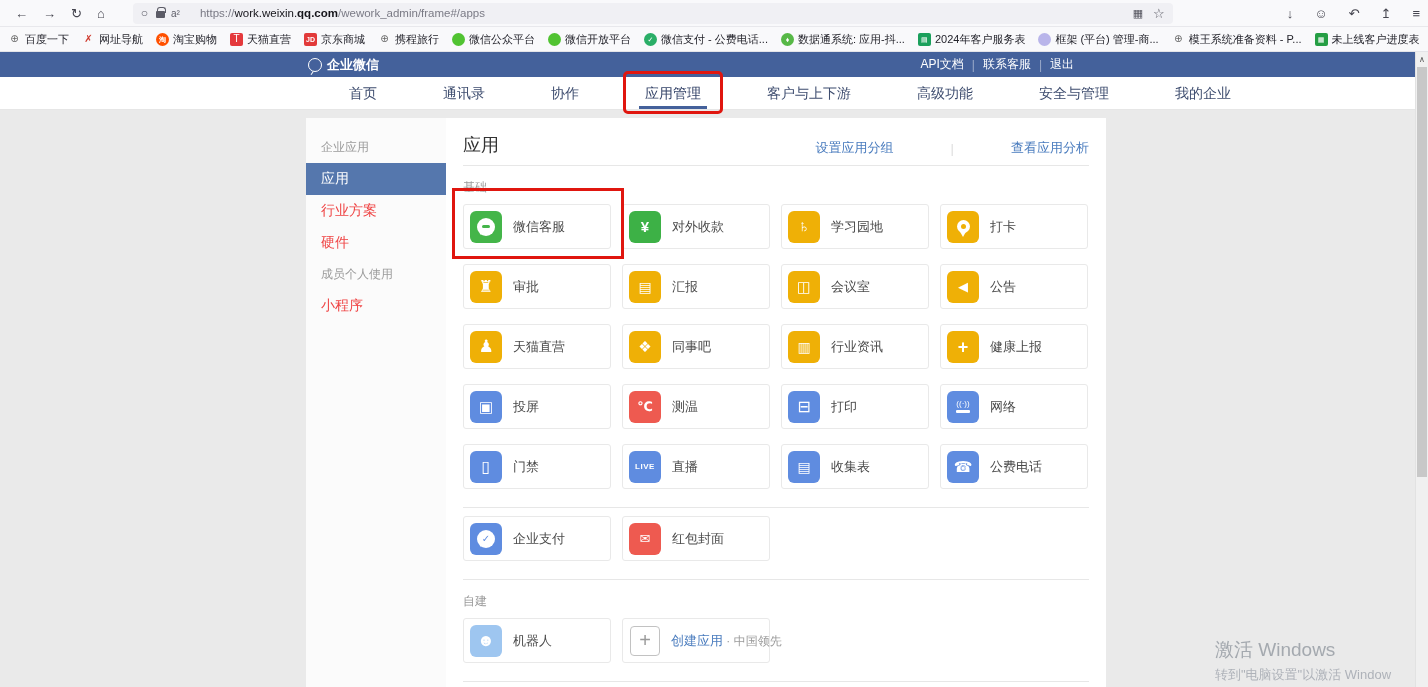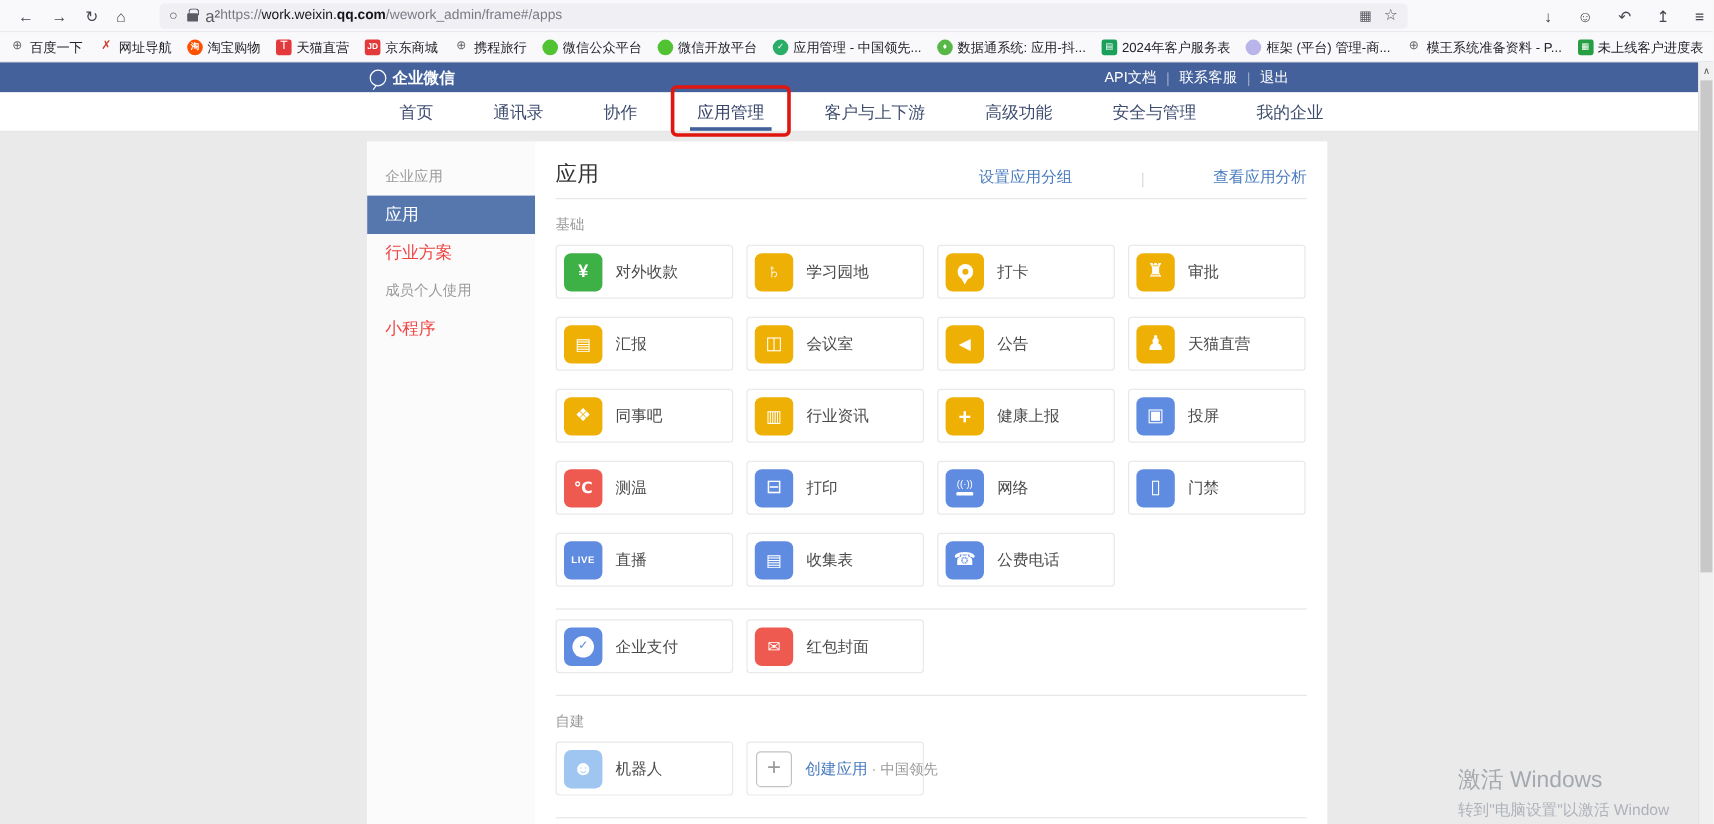--- a/index.html
+++ b/index.html
@@ -9,21 +9,21 @@
   
   .toolbar { position:absolute; top:0; left:0; right:0; height:27px; background:#f9f9fb;
              display:flex; align-items:center; border-bottom:1px solid #e8e8ec; }
   .tb-icon { color:#45454f; font-size:13px; margin-left:15px; cursor:pointer; line-height:1; }
   .urlbar { height:21px; background:#f0f0f4; border-radius:4px; margin-left:28px;
             display:flex; align-items:center; width:1040px; padding:0 8px; font-size:11.5px; }
   .urlbar .shield { color:#5b5b66; font-size:12px; margin-right:6px; }
   .lock { width:9px; height:7px; background:#5b5b66; border-radius:1px; position:relative; margin:3px 6px 0 2px; }
   .lock::before { content:""; position:absolute; top:-4px; left:1px; width:7px; height:5px;
                   border:1.5px solid #5b5b66; border-bottom:none; border-radius:3px 3px 0 0; }
-  .trans { color:#5b5b66; font-size:14px; margin-right:0; }
+  .trans { color:#5b5b66; font-size:10px; margin-right:20px; }
   .url-text { color:#7a7a85; white-space:nowrap; overflow:hidden; flex:1; }
   .url-text .host { color:#15141a; }
   .url-text b { font-weight:bold; color:#15141a; }
   .urlbar .qr { color:#55555f; font-size:11px; margin-left:8px; cursor:pointer; }
   .urlbar .star { color:#55555f; font-size:13px; margin-left:10px; cursor:pointer; }
   .tb-right { display:flex; align-items:center; margin-left:auto; margin-right:8px; }
   .tb-right .tb-icon { margin-left:21px; font-size:13px; }
 
   .bookmarks { position:absolute; top:27px; left:0; right:0; height:25px; background:#f9f9fb;
                display:flex; align-items:center; border-bottom:1px solid #e4e4e8; padding-left:8px; }
@@ -43,21 +43,21 @@
   .brand-bubble::after { content:""; position:absolute; left:-1px; bottom:-3px; width:4px; height:4px;
                          border-right:1.5px solid #fff; transform:rotate(35deg); }
   .hdr-links { position:absolute; right:341px; font-size:12px; display:flex; align-items:center; }
   .hdr-links span.lnk { cursor:pointer; }
   .hdr-links .sep { margin:0 8px; color:rgba(255,255,255,.45); }
 
   
   .appnav { position:absolute; top:77px; left:0; right:13px; height:33px; background:#fff;
             border-bottom:1px solid #e6e6e6; display:flex; padding-left:333px; }
   .tab { position:relative; font-size:14px; color:#3e4d6f; line-height:32px; margin-right:50px;
-         cursor:pointer; white-space:nowrap; }
+         cursor:pointer; white-space:nowrap;margin-left:16px; }
   .tab.active { color:#344368; }
   .tab.active::before { content:""; position:absolute; left:-6px; right:-6px; bottom:0; height:3px; background:#44619b; }
   .annot-tab { position:absolute; left:-22px; right:-22px; top:-6px; bottom:-5px;
                border:3px solid #e0160f; border-radius:5px; pointer-events:none; z-index:20; }
 
   
   .content { position:absolute; top:110px; left:0; right:13px; bottom:0; background:#eaeaea; }
   .panel { position:absolute; left:306px; top:8px; width:800px; bottom:0; display:flex; background:#fff; }
 
   .sidebar { width:140px; background:#fbfbfb; padding-top:14px; flex:none; }
@@ -173,21 +173,21 @@
       <span class="bm">
         <span class="fav circle" style="background: rgb(81, 195, 50); color: rgb(255, 255, 255);"></span>
         <span>微信公众平台</span>
       </span>
       <span class="bm">
         <span class="fav circle" style="background: rgb(81, 195, 50); color: rgb(255, 255, 255);"></span>
         <span>微信开放平台</span>
       </span>
       <span class="bm">
         <span class="fav circle small" style="background: rgb(42, 174, 103); color: rgb(255, 255, 255);">✓</span>
-        <span>应用管理 - 中国领先...</span>
+        <span>微信支付 - 公费电话...</span>
       </span>
       <span class="bm">
         <span class="fav circle small" style="background: rgb(87, 184, 71); color: rgb(255, 255, 255);">♦</span>
         <span>数据通系统: 应用-抖...</span>
       </span>
       <span class="bm">
         <span class="fav square small" style="background: rgb(27, 160, 92); color: rgb(255, 255, 255);">▤</span>
         <span>2024年客户服务表</span>
       </span>
       <span class="bm">
@@ -230,37 +230,47 @@
     <div class="tab"><span>安全与管理</span></div>
     <div class="tab"><span>我的企业</span></div>
   </div>
 
 <div class="content">
   <div class="panel">
     <div class="sidebar" id="sidebar">
         <div class="side-header">企业应用</div>
         <div class="side-item active">应用</div>
         <div class="side-item">行业方案</div>
+        <div class="side-item">硬件</div>
         <div class="side-header">成员个人使用</div>
         <div class="side-item">小程序</div>
       </div>
     <div class="main">
       <div class="main-head">
         <span class="main-title">应用</span>
         <span class="main-actions">
           <span class="act">设置应用分组</span>
           <span class="sep">|</span>
           <span class="act">查看应用分析</span>
         </span>
       </div>
       <div class="head-divider"></div>
       <div id="apps-root">
           <div class="group-label">基础</div>
           <div class="apps">
             <div class="app-card">
+              <span class="app-icon" style="background: rgb(68, 181, 73); --bg: #44b549;">
+                <span class="bubble">
+                  <i class="dash" style="background: rgb(68, 181, 73);"></i>
+                </span>
+              </span>
+              <span class="app-label">微信客服</span>
+              <div class="annot-card"></div>
+            </div>
+            <div class="app-card">
               <span class="app-icon" style="background: rgb(61, 177, 70); --bg: #3db146; font-size: 15px; font-weight: bold;">¥</span>
               <span class="app-label">对外收款</span>
             </div>
             <div class="app-card">
               <span class="app-icon" style="background: rgb(239, 176, 6); --bg: #efb006; font-size: 17px;">♄</span>
               <span class="app-label">学习园地</span>
             </div>
             <div class="app-card">
               <span class="app-icon" style="background: rgb(239, 176, 6); --bg: #efb006;">
                 <span class="pin"></span>

